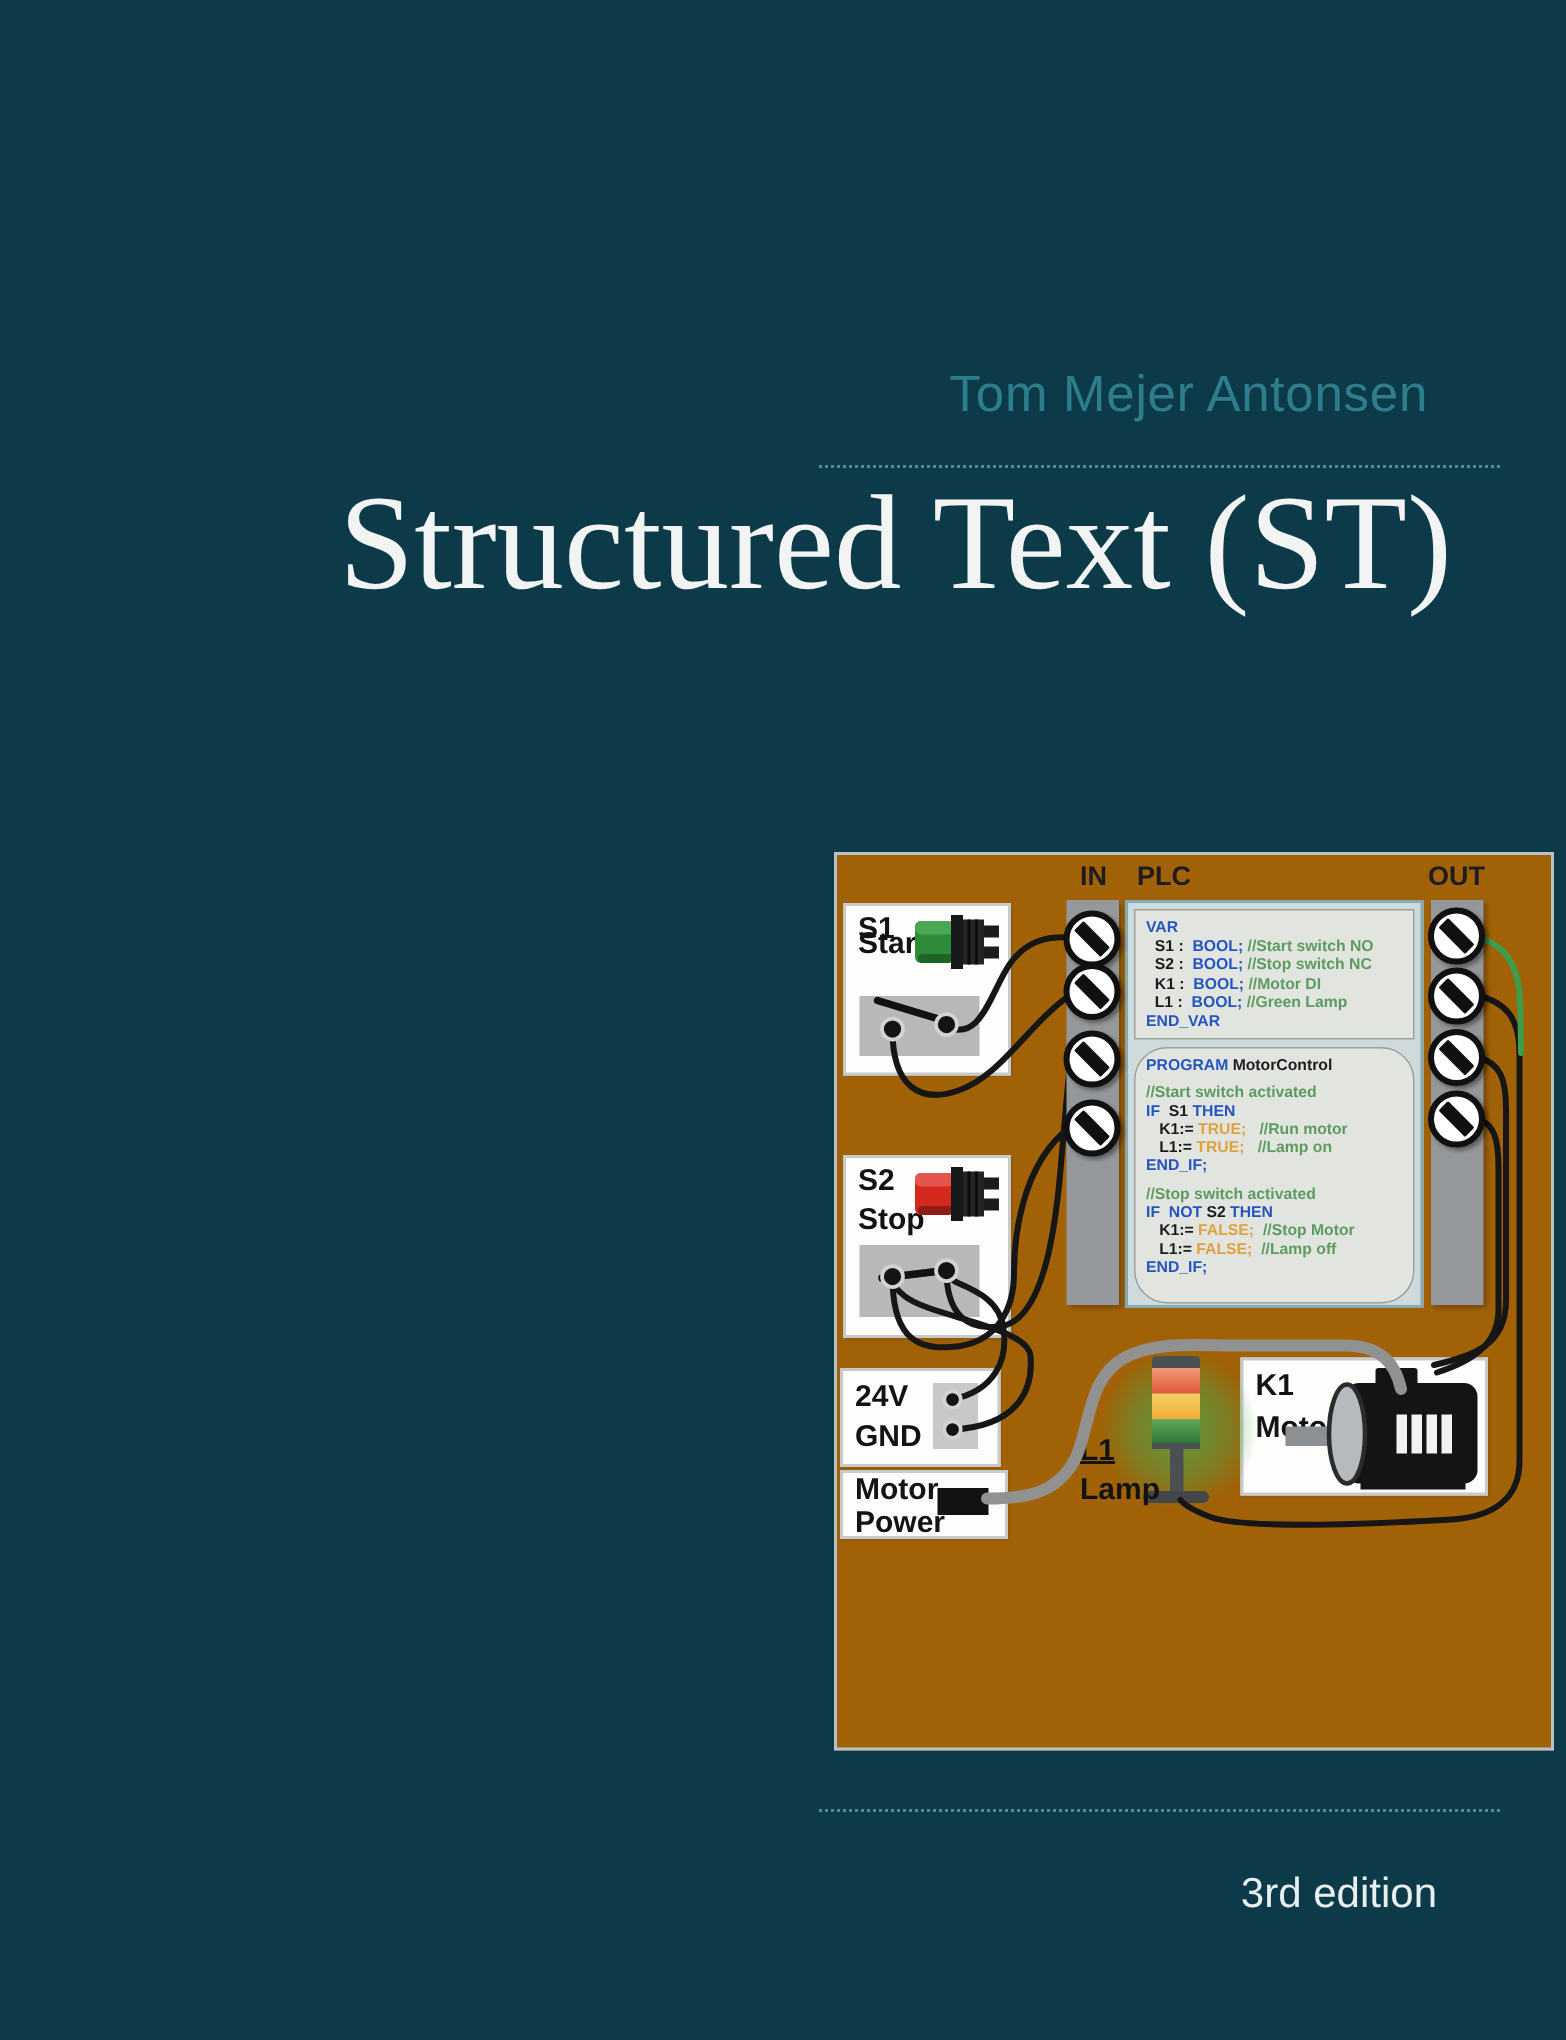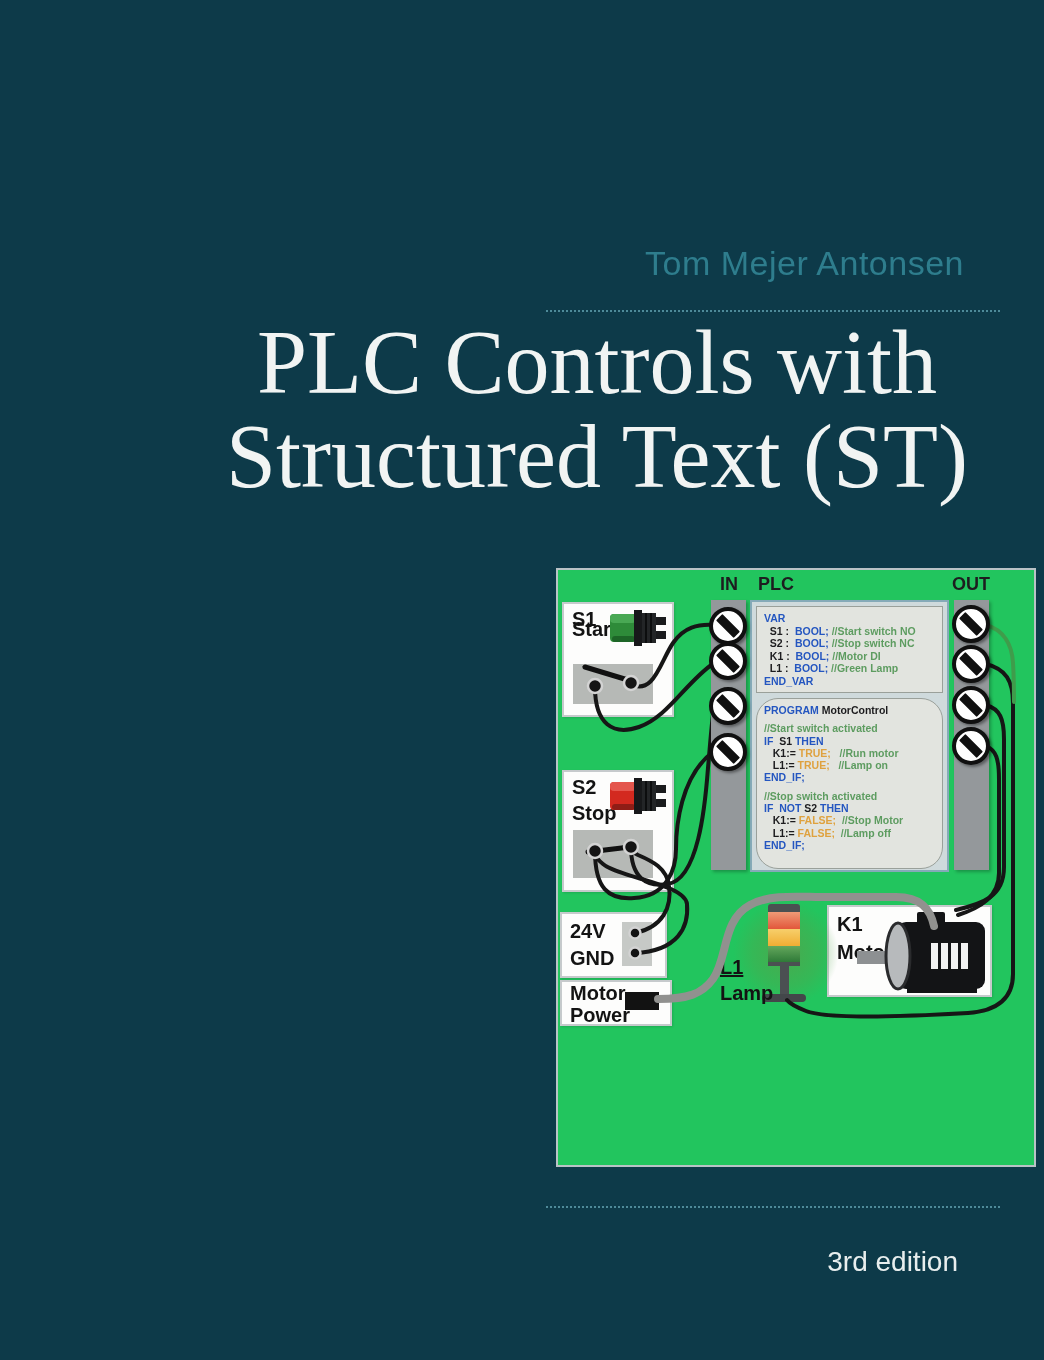--- a/index.html
+++ b/index.html
@@ -2,21 +2,21 @@
 <html style="--bg: #0d3a49; --teal: #2e7d8d; --rule: #4e8a99; --title: #f1f4f3; --code-blue: #2456c0; --code-green: #5d9c60; --code-orange: #dfa23f; --wire-black: #161616; --wire-gray: #91918f; --wire-green: #3f9c4b; --button-green: #2e8b39; --button-red: #d3291f; --lamp-red: #e2573b; --lamp-yellow: #f0ad33; --lamp-green: #2f7a38;"><head>
 <meta charset="utf-8">
 <style>
   html,body{margin:0;padding:0;background:#222;}
   .cover{
     position:relative; width:1044px; height:1360px; overflow:hidden;
     background:var(--bg,#0d3a49);
     font-family:"Liberation Sans","DejaVu Sans",sans-serif;
   }
   .author{
-    position:absolute; top:244px; right:80px; text-align:right;
+    position:absolute; top:244px; right:92px; text-align:right;
     font-size:34px; color:var(--teal,#2e7d8d); letter-spacing:.5px;
   }
   .rule{
     position:absolute; left:546px; width:454px; height:0;
     border-top:2px dotted var(--rule,#4e8a99);
   }
   #rule-top{top:310px;}
   #rule-bottom{top:1206px;}
   .title{
     position:absolute; left:150px; width:894px; top:316px; text-align:center;
@@ -29,21 +29,21 @@
     font-size:40px; line-height:1.17; color:var(--teal,#2e7d8d);
   }
   .edition{
     position:absolute; right:86px; top:1222px; text-align:right;
     font-size:28px; color:#e8eeee;margin-top:24px;
   }
 
   
   .panel{
     position:absolute; left:556px; top:568px; width:480px; height:599px;
-    background:#22c55e; border:2px solid #b9c2c6; box-sizing:border-box;
+    background:#a16207; border:2px solid #b9c2c6; box-sizing:border-box;
   }
   .hdr{position:absolute; top:4px; font-weight:bold; font-size:18px; color:#1d1d1f;}
   #hdr-in{left:152px; width:38px; text-align:center;}
   #hdr-plc{left:200px;}
   #hdr-out{left:390px; width:46px; text-align:center;}
 
   .rail{
     position:absolute; top:30px; width:35px; height:270px; background:#94989b;
     box-shadow:2px 2px 3px rgba(0,0,0,.25);
   }
@@ -112,21 +112,20 @@
 </style>
 </head>
 <body>
 
 <div class="cover">
 
   <div class="author">Tom Mejer Antonsen</div>
   <div class="rule" id="rule-top"></div>
 
   <div class="title">
-    <div>PLC Controls with</div>
     <div>Structured Text (ST)</div>
   </div>
 
   <div class="panel">
 
     <div class="hdr" id="hdr-in">IN</div>
     <div class="hdr" id="hdr-plc">PLC</div>
     <div class="hdr" id="hdr-out">OUT</div>
 
     <div class="box" id="s1-box">

